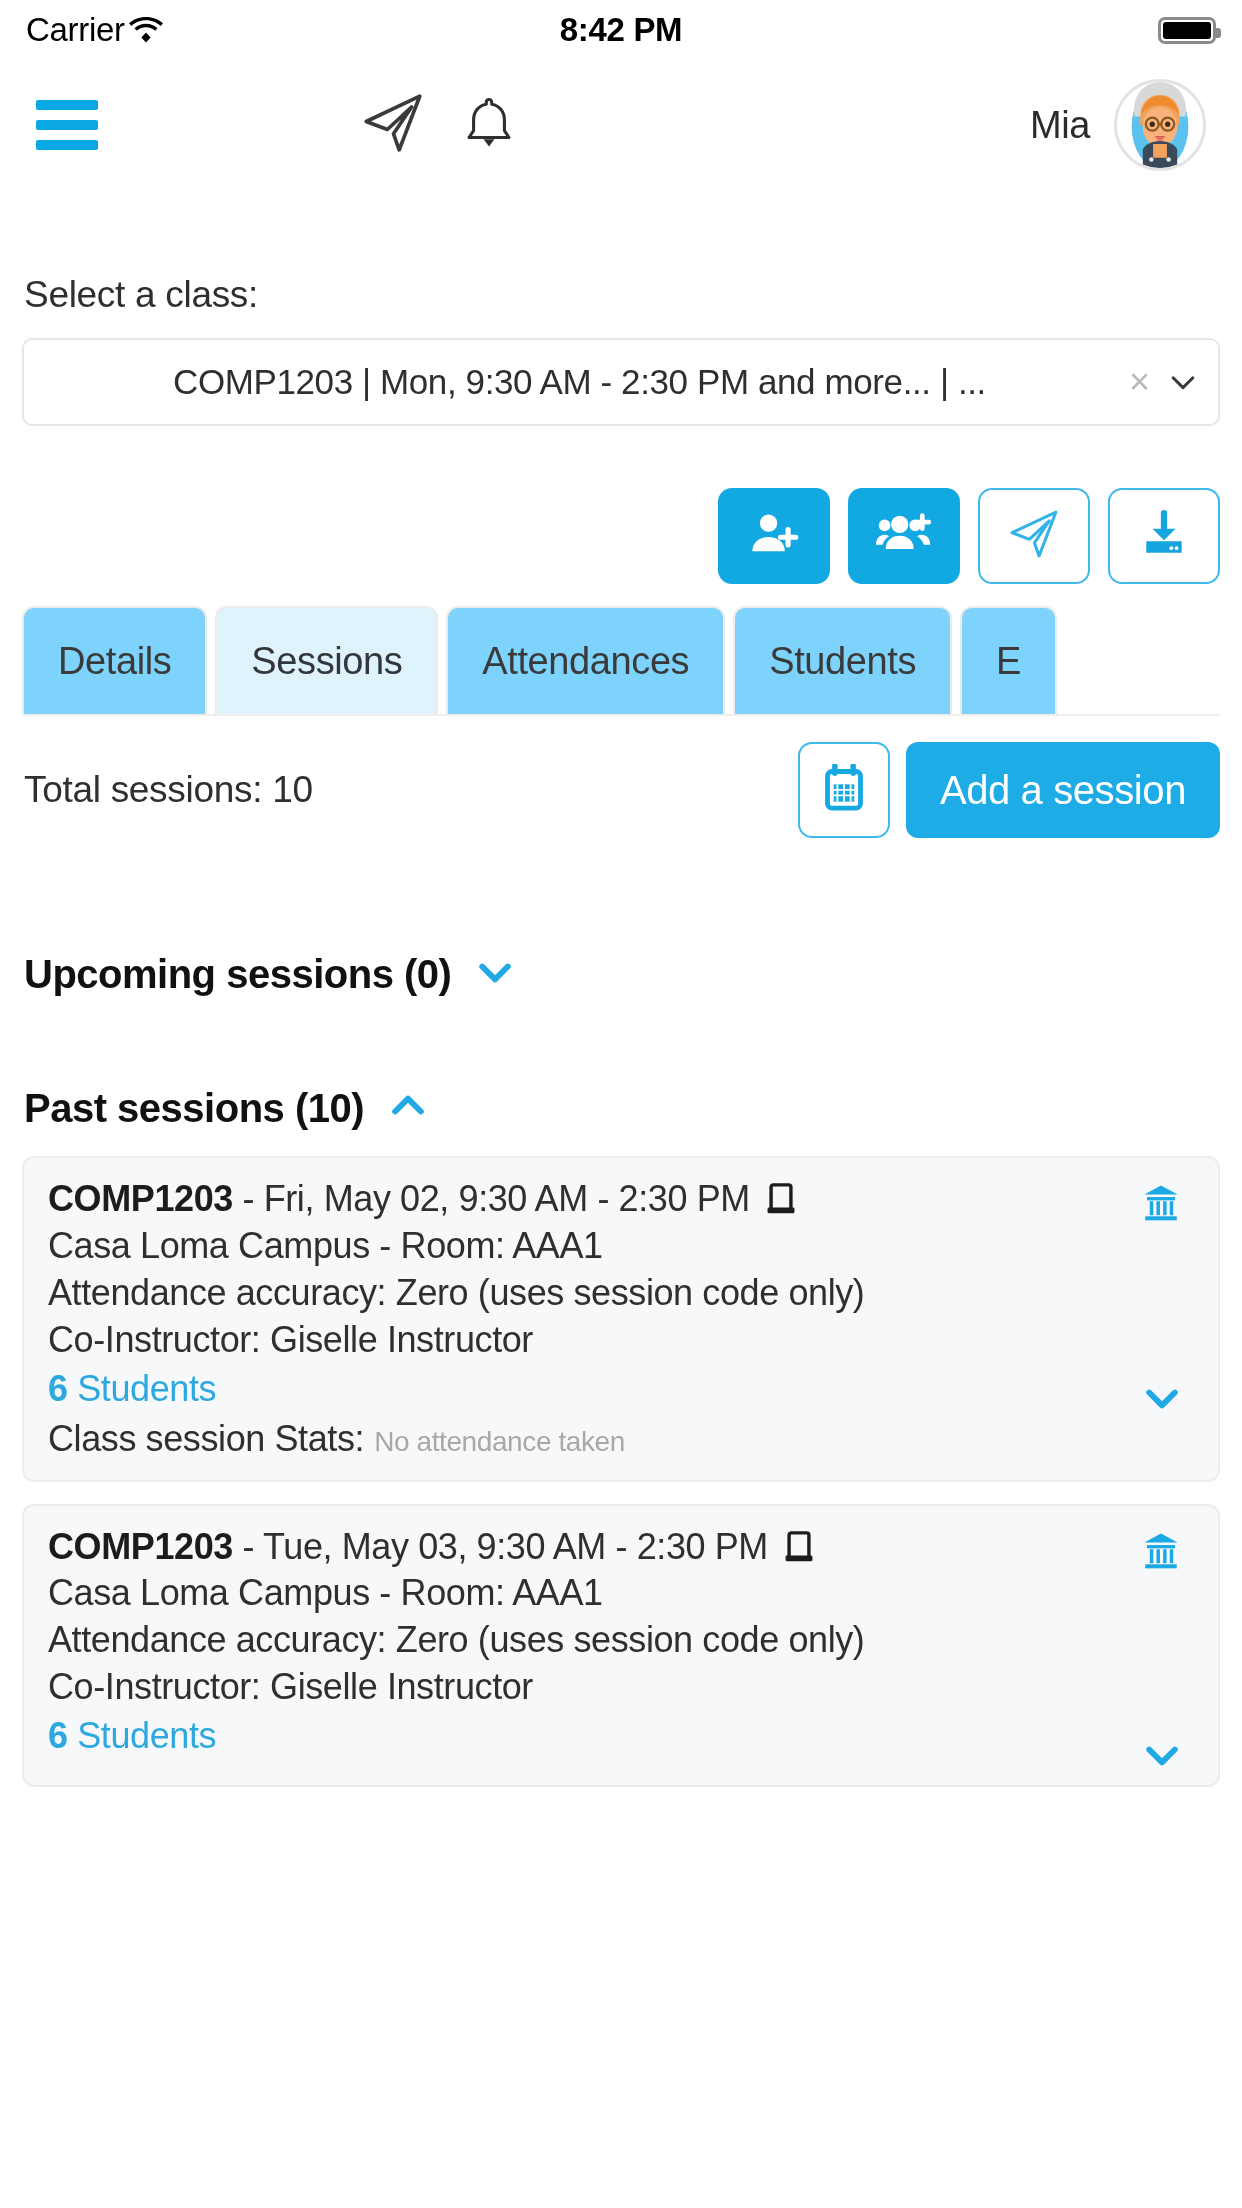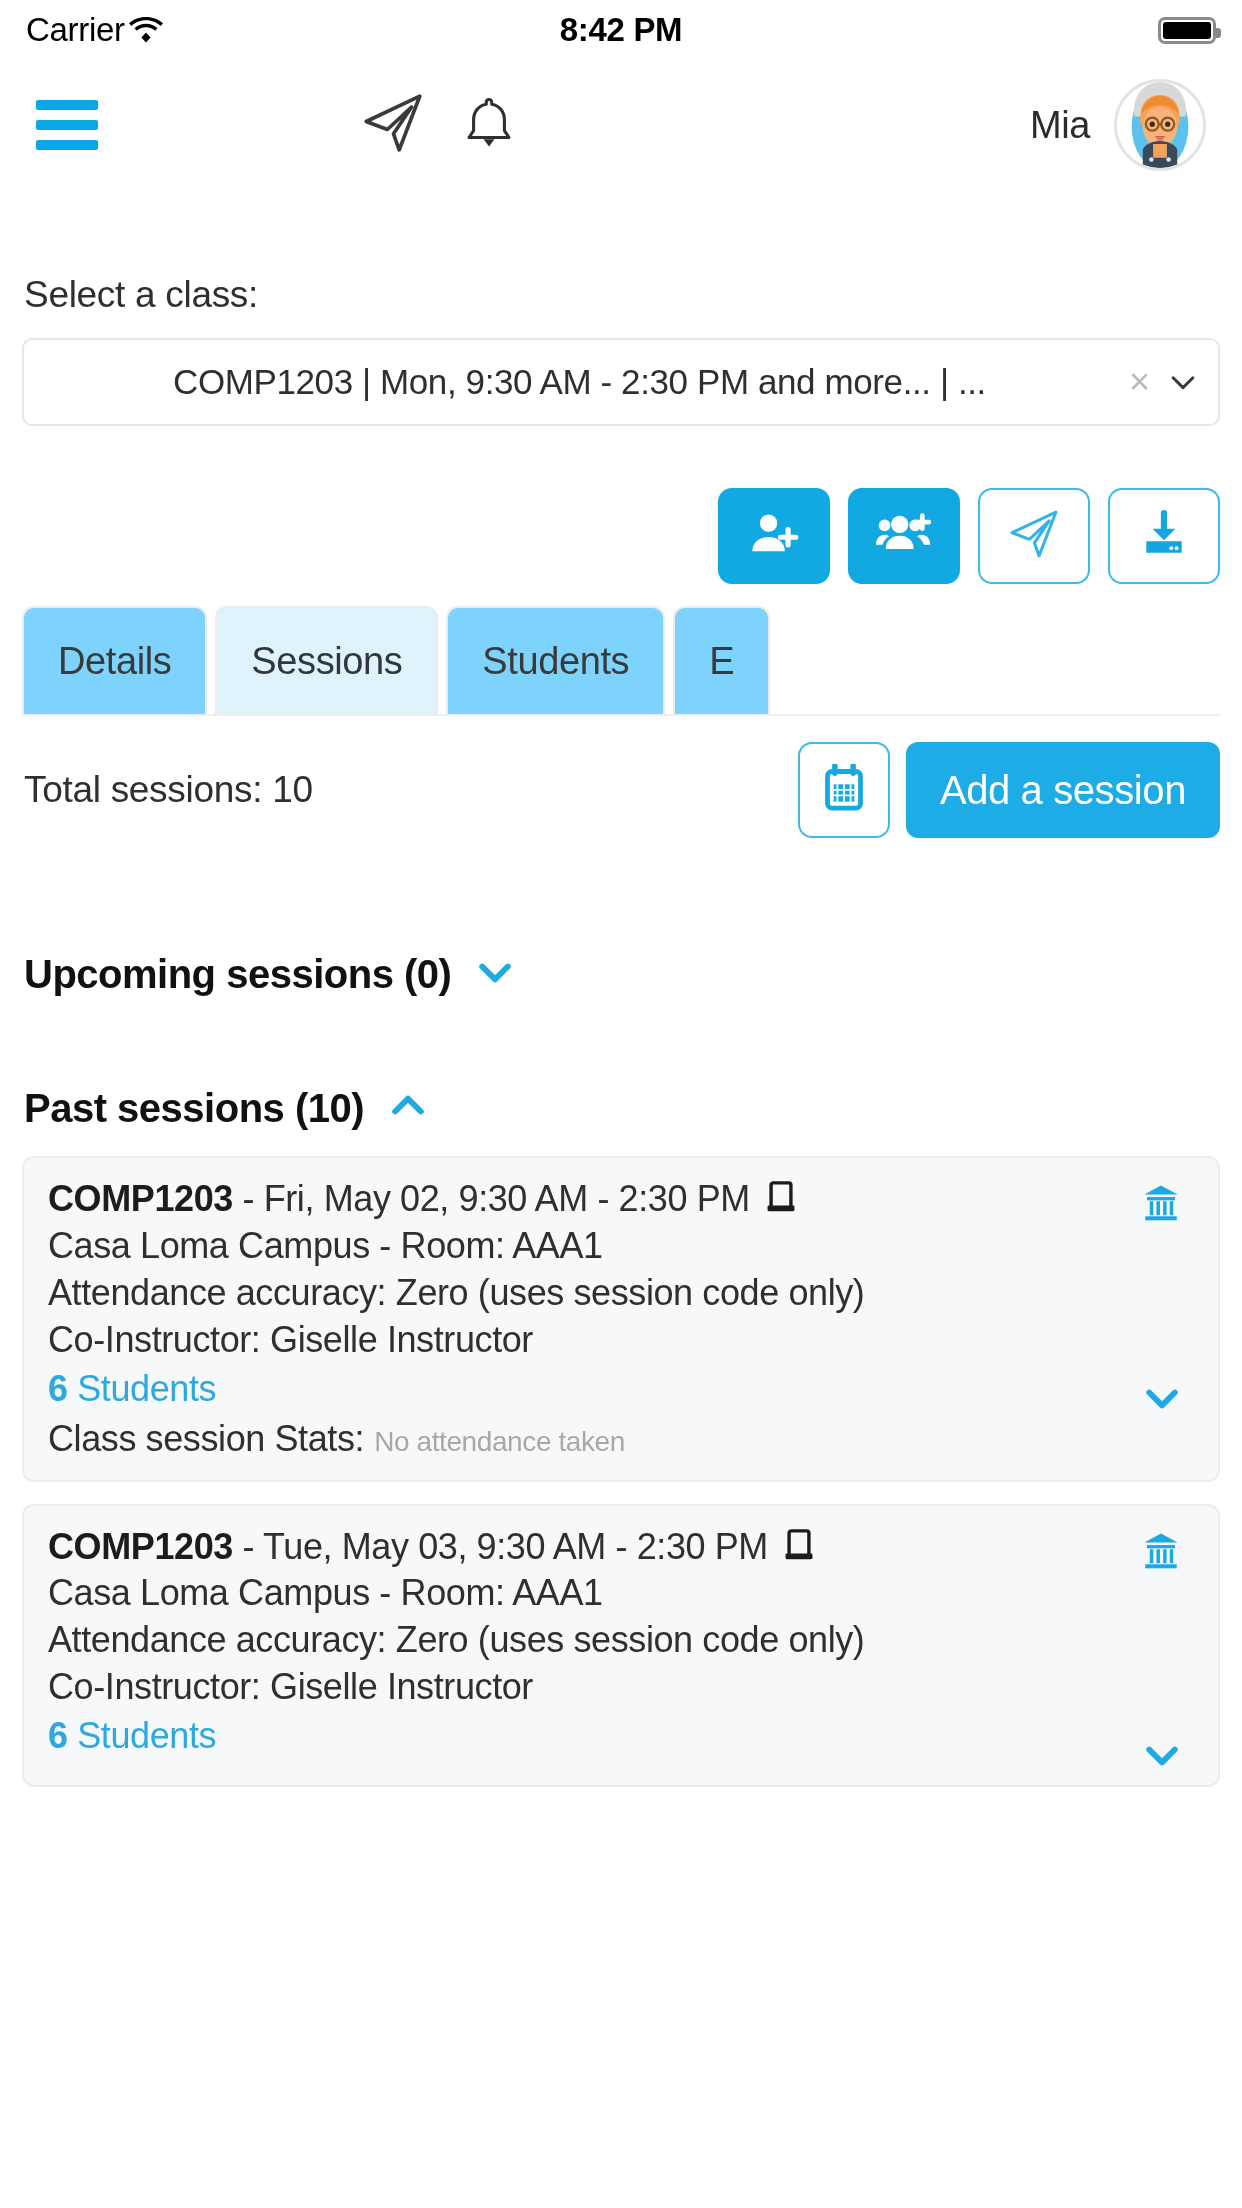--- a/index.html
+++ b/index.html
@@ -291,21 +291,21 @@
     margin-bottom: 22px;
     position: relative;
   }
   .card-line {
     font-size: 36px;
     color: #2f2f2f;
     line-height: 1.08;
     margin-bottom: 8px;
     letter-spacing: -0.4px;
     display: flex;
-    align-items: flex-start;
+    align-items: center;
     flex-wrap: nowrap;
   }
   .course-code { font-weight: bold; color: #1c1c1c; }
   .laptop-icon { margin-left: 12px; display: inline-flex; align-items: center; }
   .bank-icon {
     position: absolute;
     right: 36px;
     top: 24px;
   }
   .students-link {
@@ -464,20 +464,21 @@
           <circle cx="15.5" cy="18.8" r="0.9" fill="#fff"></circle>
           <circle cx="18" cy="18.8" r="0.9" fill="#fff"></circle>
         </svg>
       </span>
     </div>
   </div>
 
   <div class="tabs">
     <div class="tab">Details</div>
     <div class="tab active">Sessions</div>
+    <div class="tab">Attendances</div>
     <div class="tab">Students</div>
     <div class="tab">E</div>
   </div>
 
   <div class="totals-row">
     <span class="totals-text">Total sessions: 10</span>
     <div class="totals-actions">
       <div class="cal-btn">
         <span>
           <svg viewBox="0 0 24 26" width="44" height="48">

